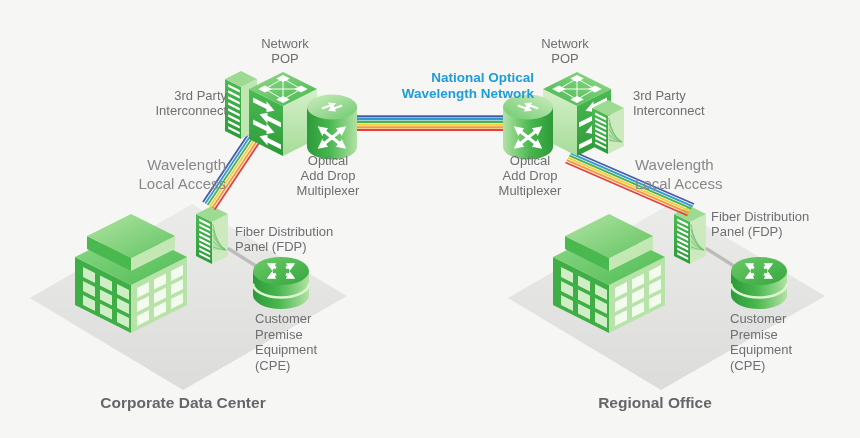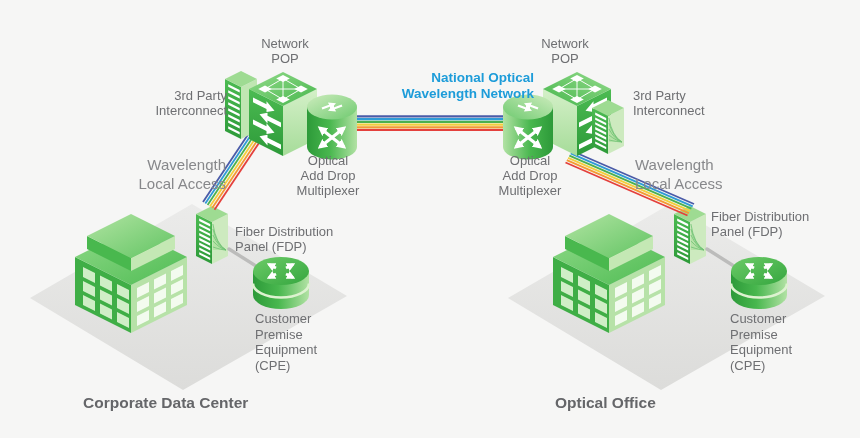--- a/index.html
+++ b/index.html
@@ -16,21 +16,21 @@
     font-size:13px;line-height:15px;
     color:#6e6f72;
     white-space:pre-line;
   }
   .lbl.small{font-size:15px;line-height:19px;color:#87888b;}
   .lbl.center{text-align:center;}
   .lbl.right{text-align:right;}
   .site-title{
     position:absolute;
     font-size:15.5px;font-weight:bold;color:#656669;
-    white-space:pre-line;
+    text-align:center;white-space:pre-line;
   }
   .net-title{
     position:absolute;
     font-size:13.5px;line-height:15.5px;font-weight:bold;
     color:#1d9cd9;text-align:right;white-space:pre-line;
   }
 </style>
 </head>
 <body>
 
@@ -303,15 +303,15 @@
 Local Access</div>
 <div class="lbl center" style="left:479px;top:153px;width:102px;">Optical
 Add Drop
 Multiplexer</div>
 <div class="lbl" style="left:711px;top:209px;width:115px;">Fiber Distribution
 Panel (FDP)</div>
 <div class="lbl" style="left:730px;top:311px;width:90px;line-height:15.5px;">Customer
 Premise
 Equipment
 (CPE)</div>
-<div class="site-title" style="left:555px;top:394px;width:200px;">Optical Office</div>
+<div class="site-title" style="left:555px;top:394px;width:200px;">Regional Office</div>
 
 </div>
 
 </body></html>

